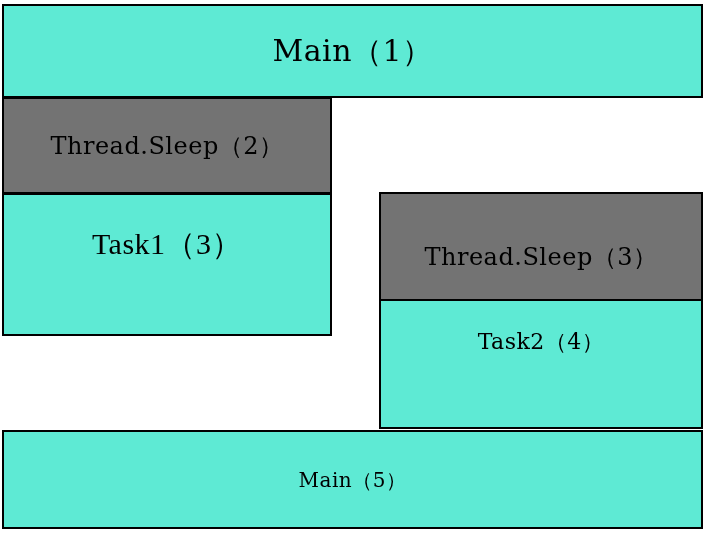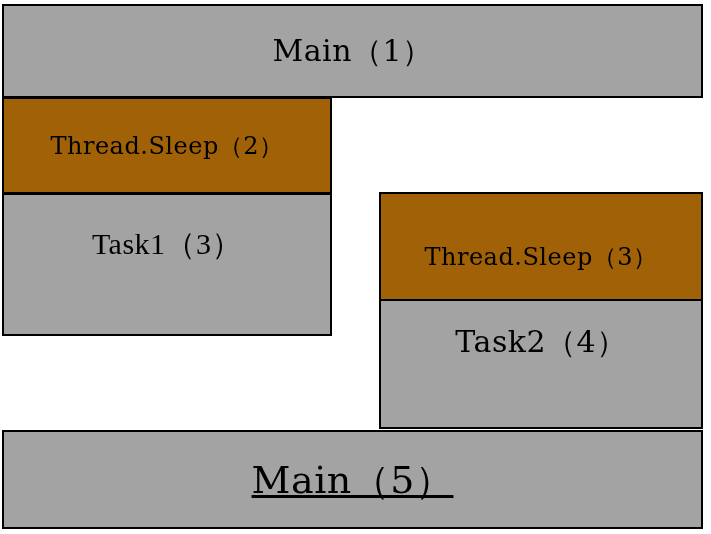--- a/index.html
+++ b/index.html
@@ -16,28 +16,28 @@
   #diagram {
     position: relative;
     width: 711px;
     height: 534px;
     background: #ffffff;
   }
   .box {
     position: absolute;
     box-sizing: border-box;
     border: 2px solid #000000;
-    background: #a3a3a3;
+    background: #5eead4;
     display: flex;
     align-items: center;
     justify-content: center;
     overflow: hidden;
   }
   .box.red {
-    background: #a16207;
+    background: #737373;
   }
   .label {
     color: #000000;
     white-space: nowrap;
     letter-spacing: 0.5px;
     line-height: 1;
     text-align: center;
   }
   
   #box-main-1 {
@@ -81,33 +81,32 @@
     font-size: 24px;
     margin-top: 21px;
   }
   #box-task2-4 {
     left: 379px;
     top: 299px;
     width: 324px;
     height: 130px;
   }
   #box-task2-4 .label {
-    font-size: 30px;
+    font-size: 22px;
     margin-bottom: 44px;
   }
   
   #box-main-5 {
     left: 2px;
     top: 430px;
     width: 701px;
     height: 99px;
   }
   #box-main-5 .label {
-    font-size: 38px;
-    text-decoration: underline;
+    font-size: 20px;
   }
 </style>
 </head>
 <body>
 
 <div id="diagram">
 
   <div class="box" id="box-main-1">
     <span class="label">Main（1）</span>
   </div>

